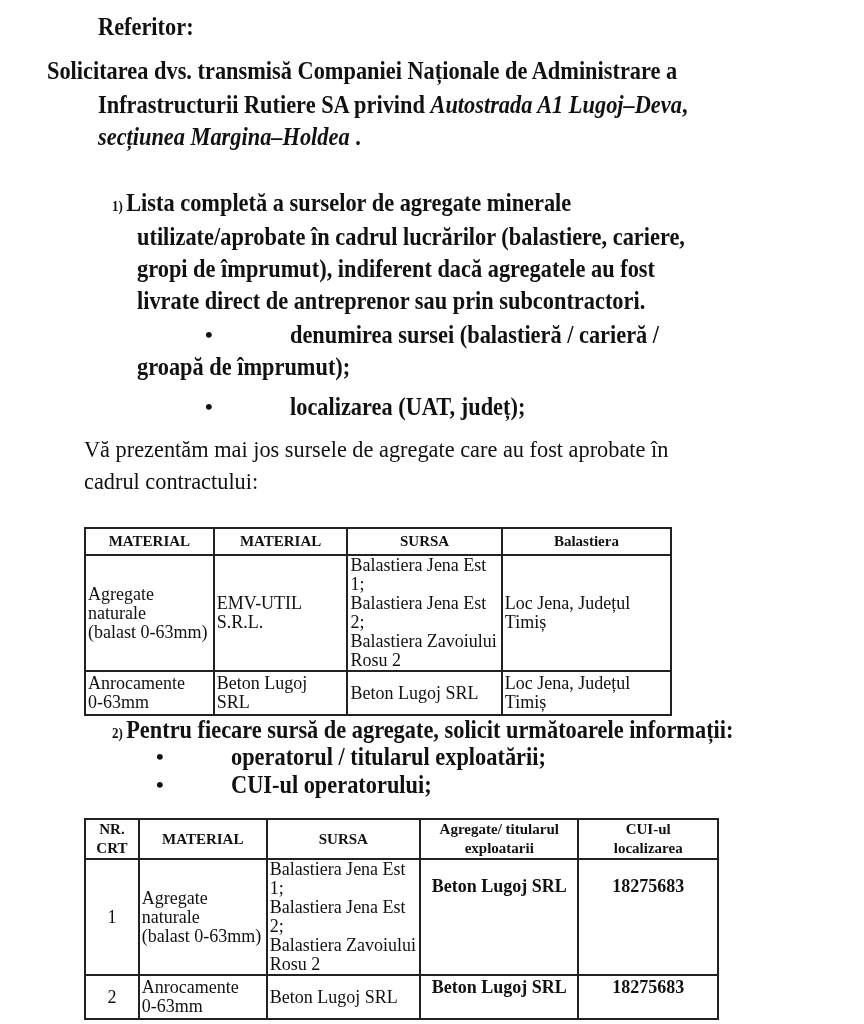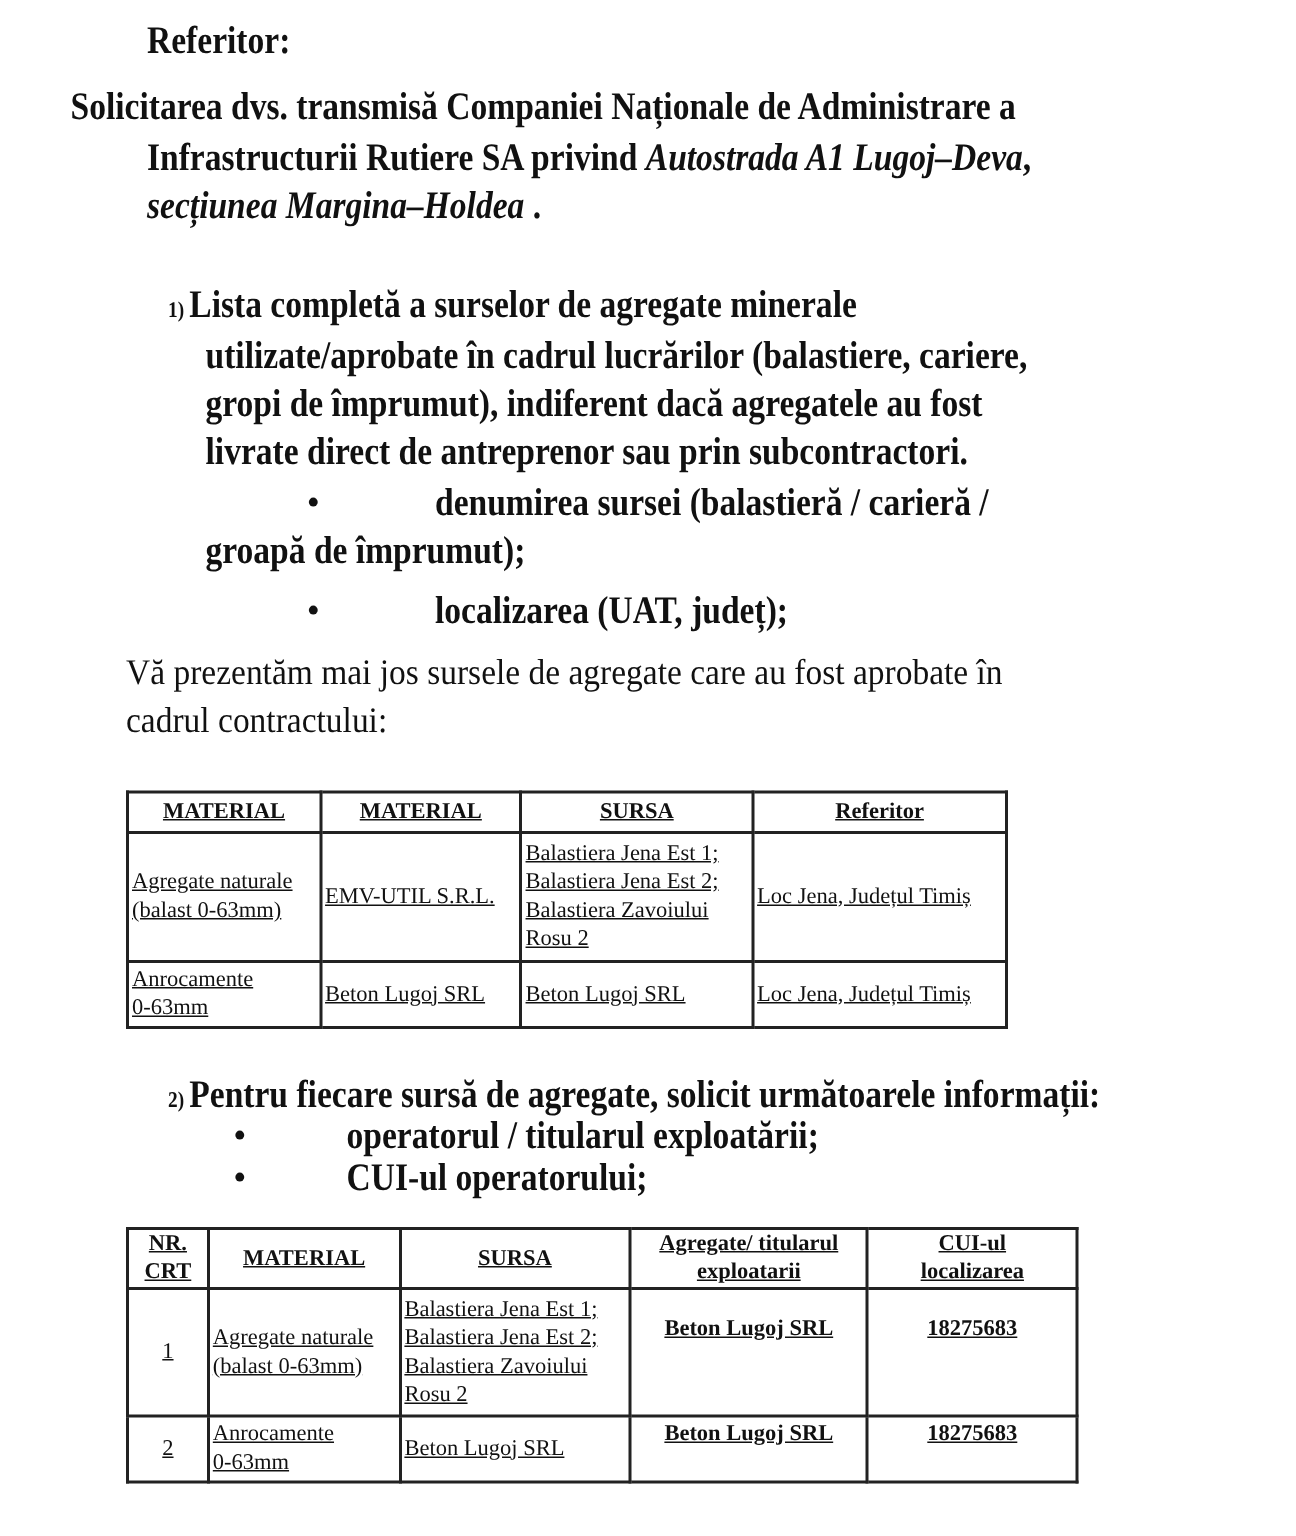--- a/index.html
+++ b/index.html
@@ -4,22 +4,22 @@
 <style>
   html, body { margin:0; padding:0; }
   body { width:864px; height:1024px; background:#ffffff; position:relative; overflow:hidden; color:#111111; font-family:"Liberation Serif", serif; }
   .ln { position:absolute; white-space:nowrap; transform-origin:left top; line-height:1; }
   .b { font-weight:bold; }
   .i { font-style:italic; }
   .h { font-size:26px; transform:scaleX(0.86); }
   .n { font-size:24px; transform:scaleX(0.93); }
   .num { font-size:15px; font-weight:bold; margin-right:4px; }
   .bul { position:absolute; font-size:22px; font-weight:bold; line-height:1; }
-  table { position:absolute; border-collapse:collapse; font-family:"Liberation Serif", serif; color:#111;text-decoration:underline; }
-  td, th { border:2px solid #222; padding:0 2px; font-size:15px; line-height:19px; vertical-align:middle; }
+  table { position:absolute; border-collapse:collapse; font-family:"Liberation Serif", serif; color:#111; }
+  td, th { border:2px solid #222; padding:0 2px; font-size:18px; line-height:19px; vertical-align:middle; }
   th { font-weight:bold; text-align:center; font-size:15px; }
   .t1 td { text-align:left; }
   .c { text-align:center !important; }
   .bold { font-weight:bold; }
   .multi span { display:block; }
 </style>
 </head>
 <body>
 
 <div class="ln b h" style="left:98px; top:14px;">Referitor:</div>
@@ -46,21 +46,21 @@
       <col style="width:129px">
       <col style="width:134px">
       <col style="width:155px">
       <col style="width:170px">
     </colgroup>
   <tbody>
       <tr style="height:27px;">
     <th>MATERIAL</th>
     <th>MATERIAL</th>
     <th>SURSA</th>
-    <th>Referitor</th>
+    <th>Balastiera</th>
   </tr>
   <tr style="height:86px;">
     <td class="multi">
           <span>Agregate naturale</span>
           <span>(balast 0-63mm)</span>
         </td>
     <td>EMV-UTIL S.R.L.</td>
     <td class="multi">
           <span>Balastiera Jena Est 1;</span>
           <span>Balastiera Jena Est 2;</span>

